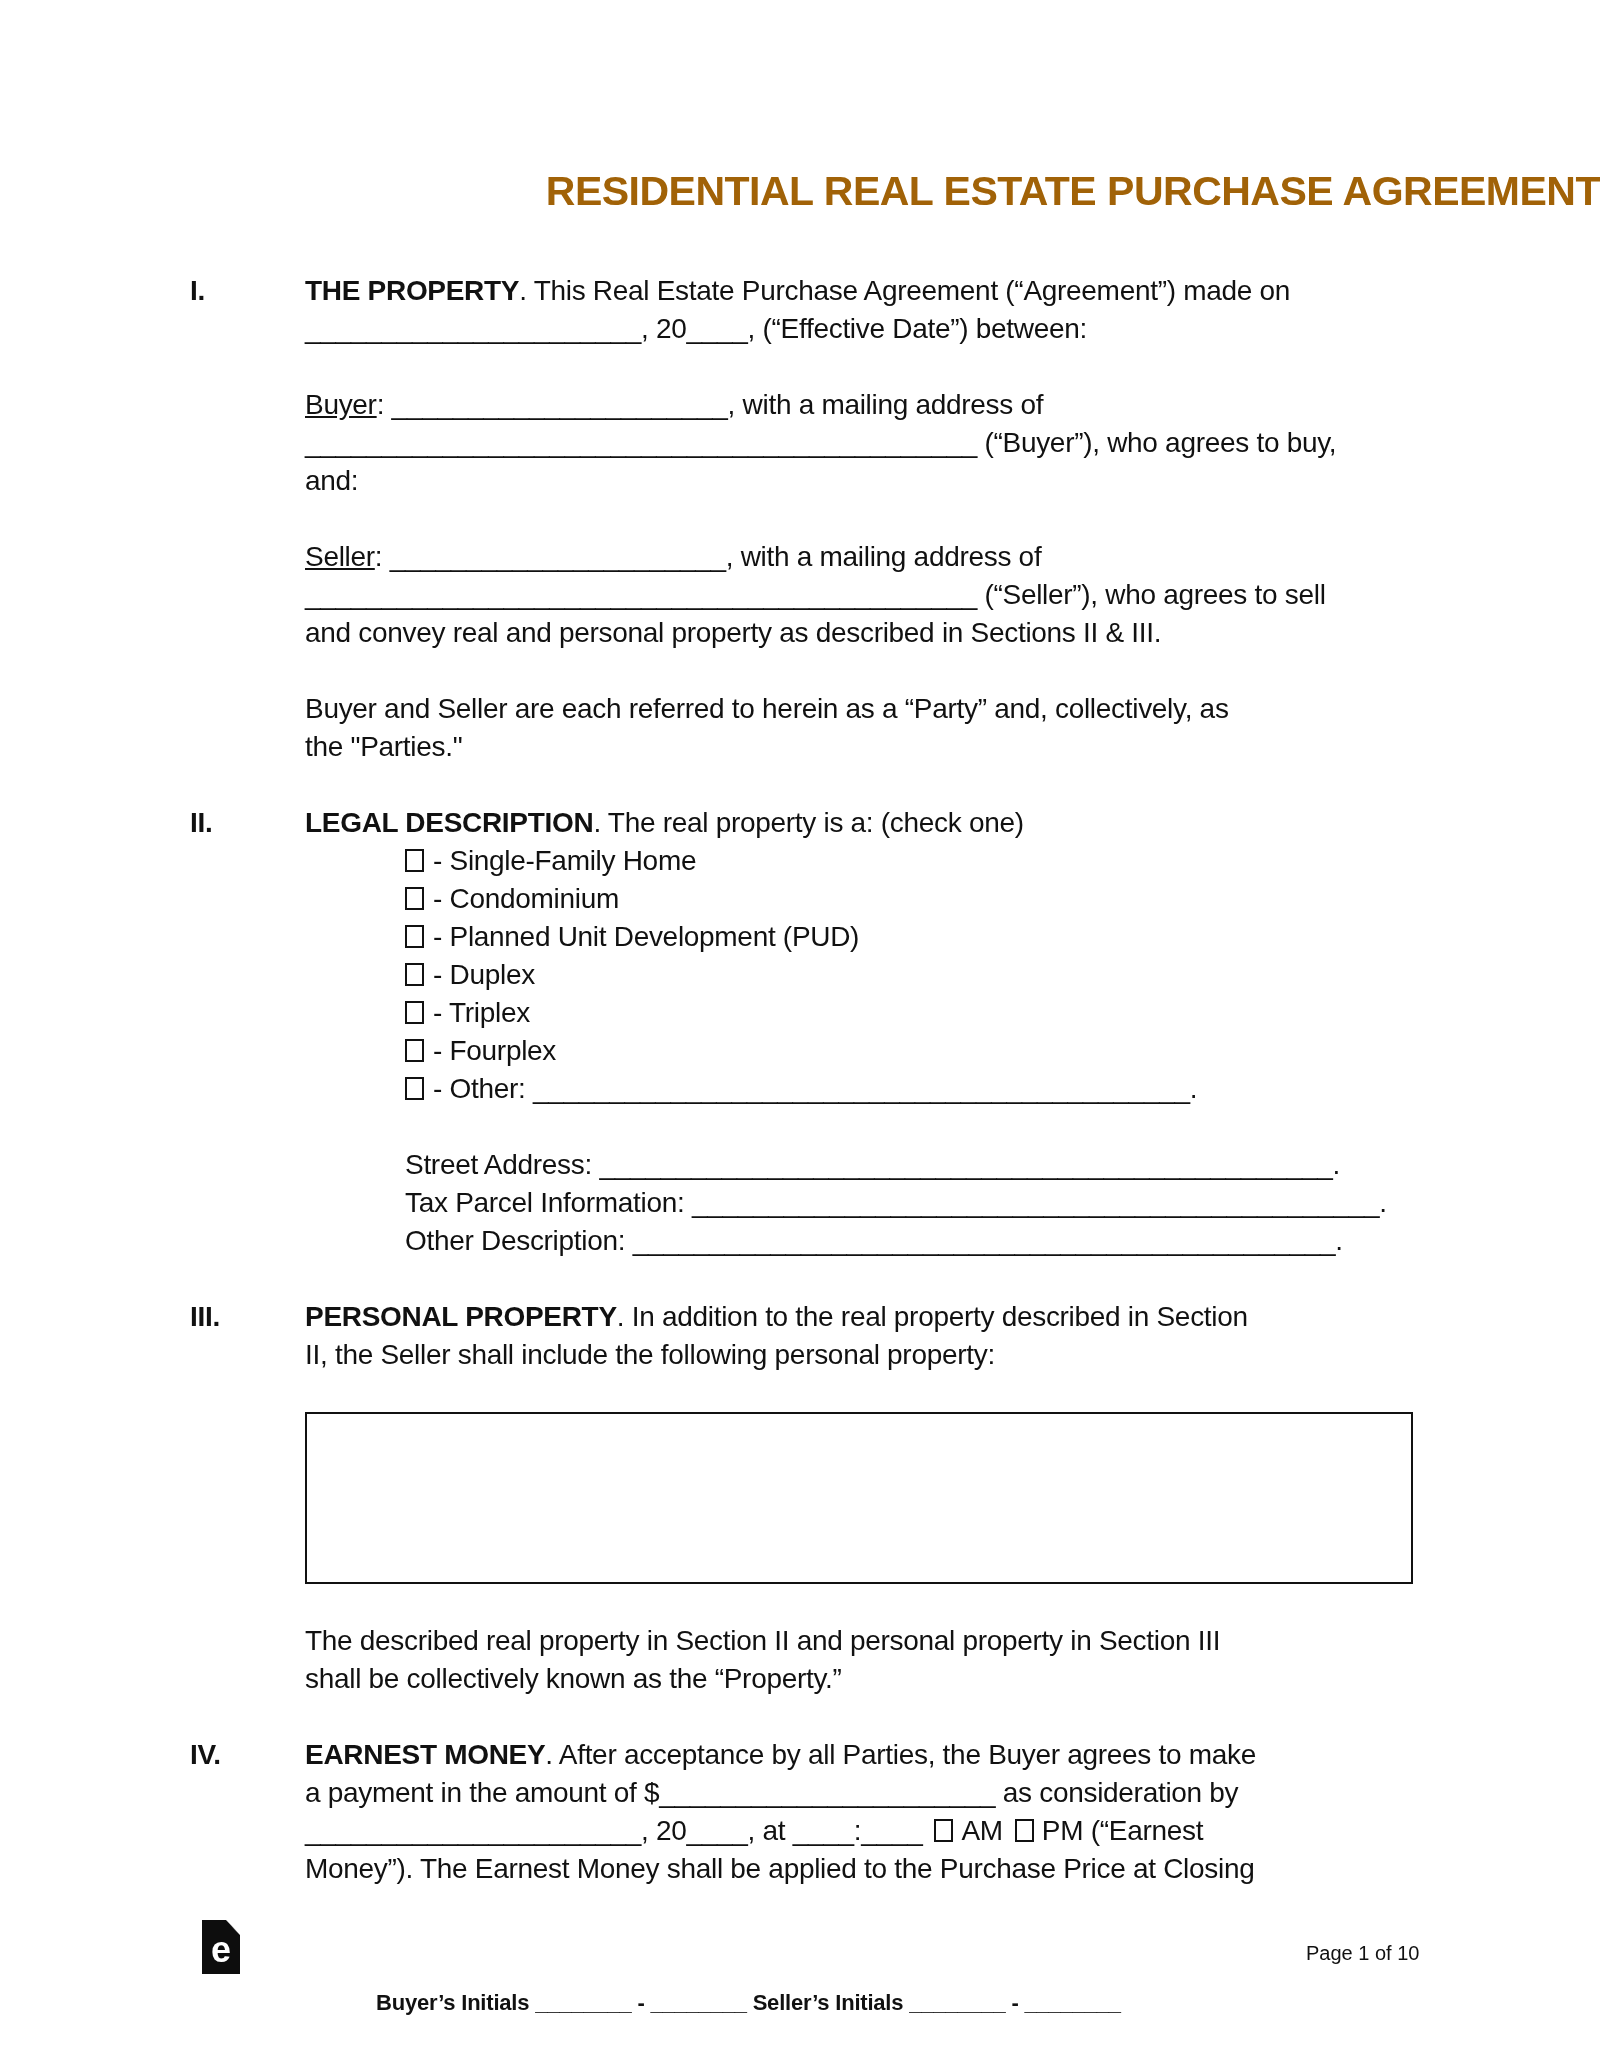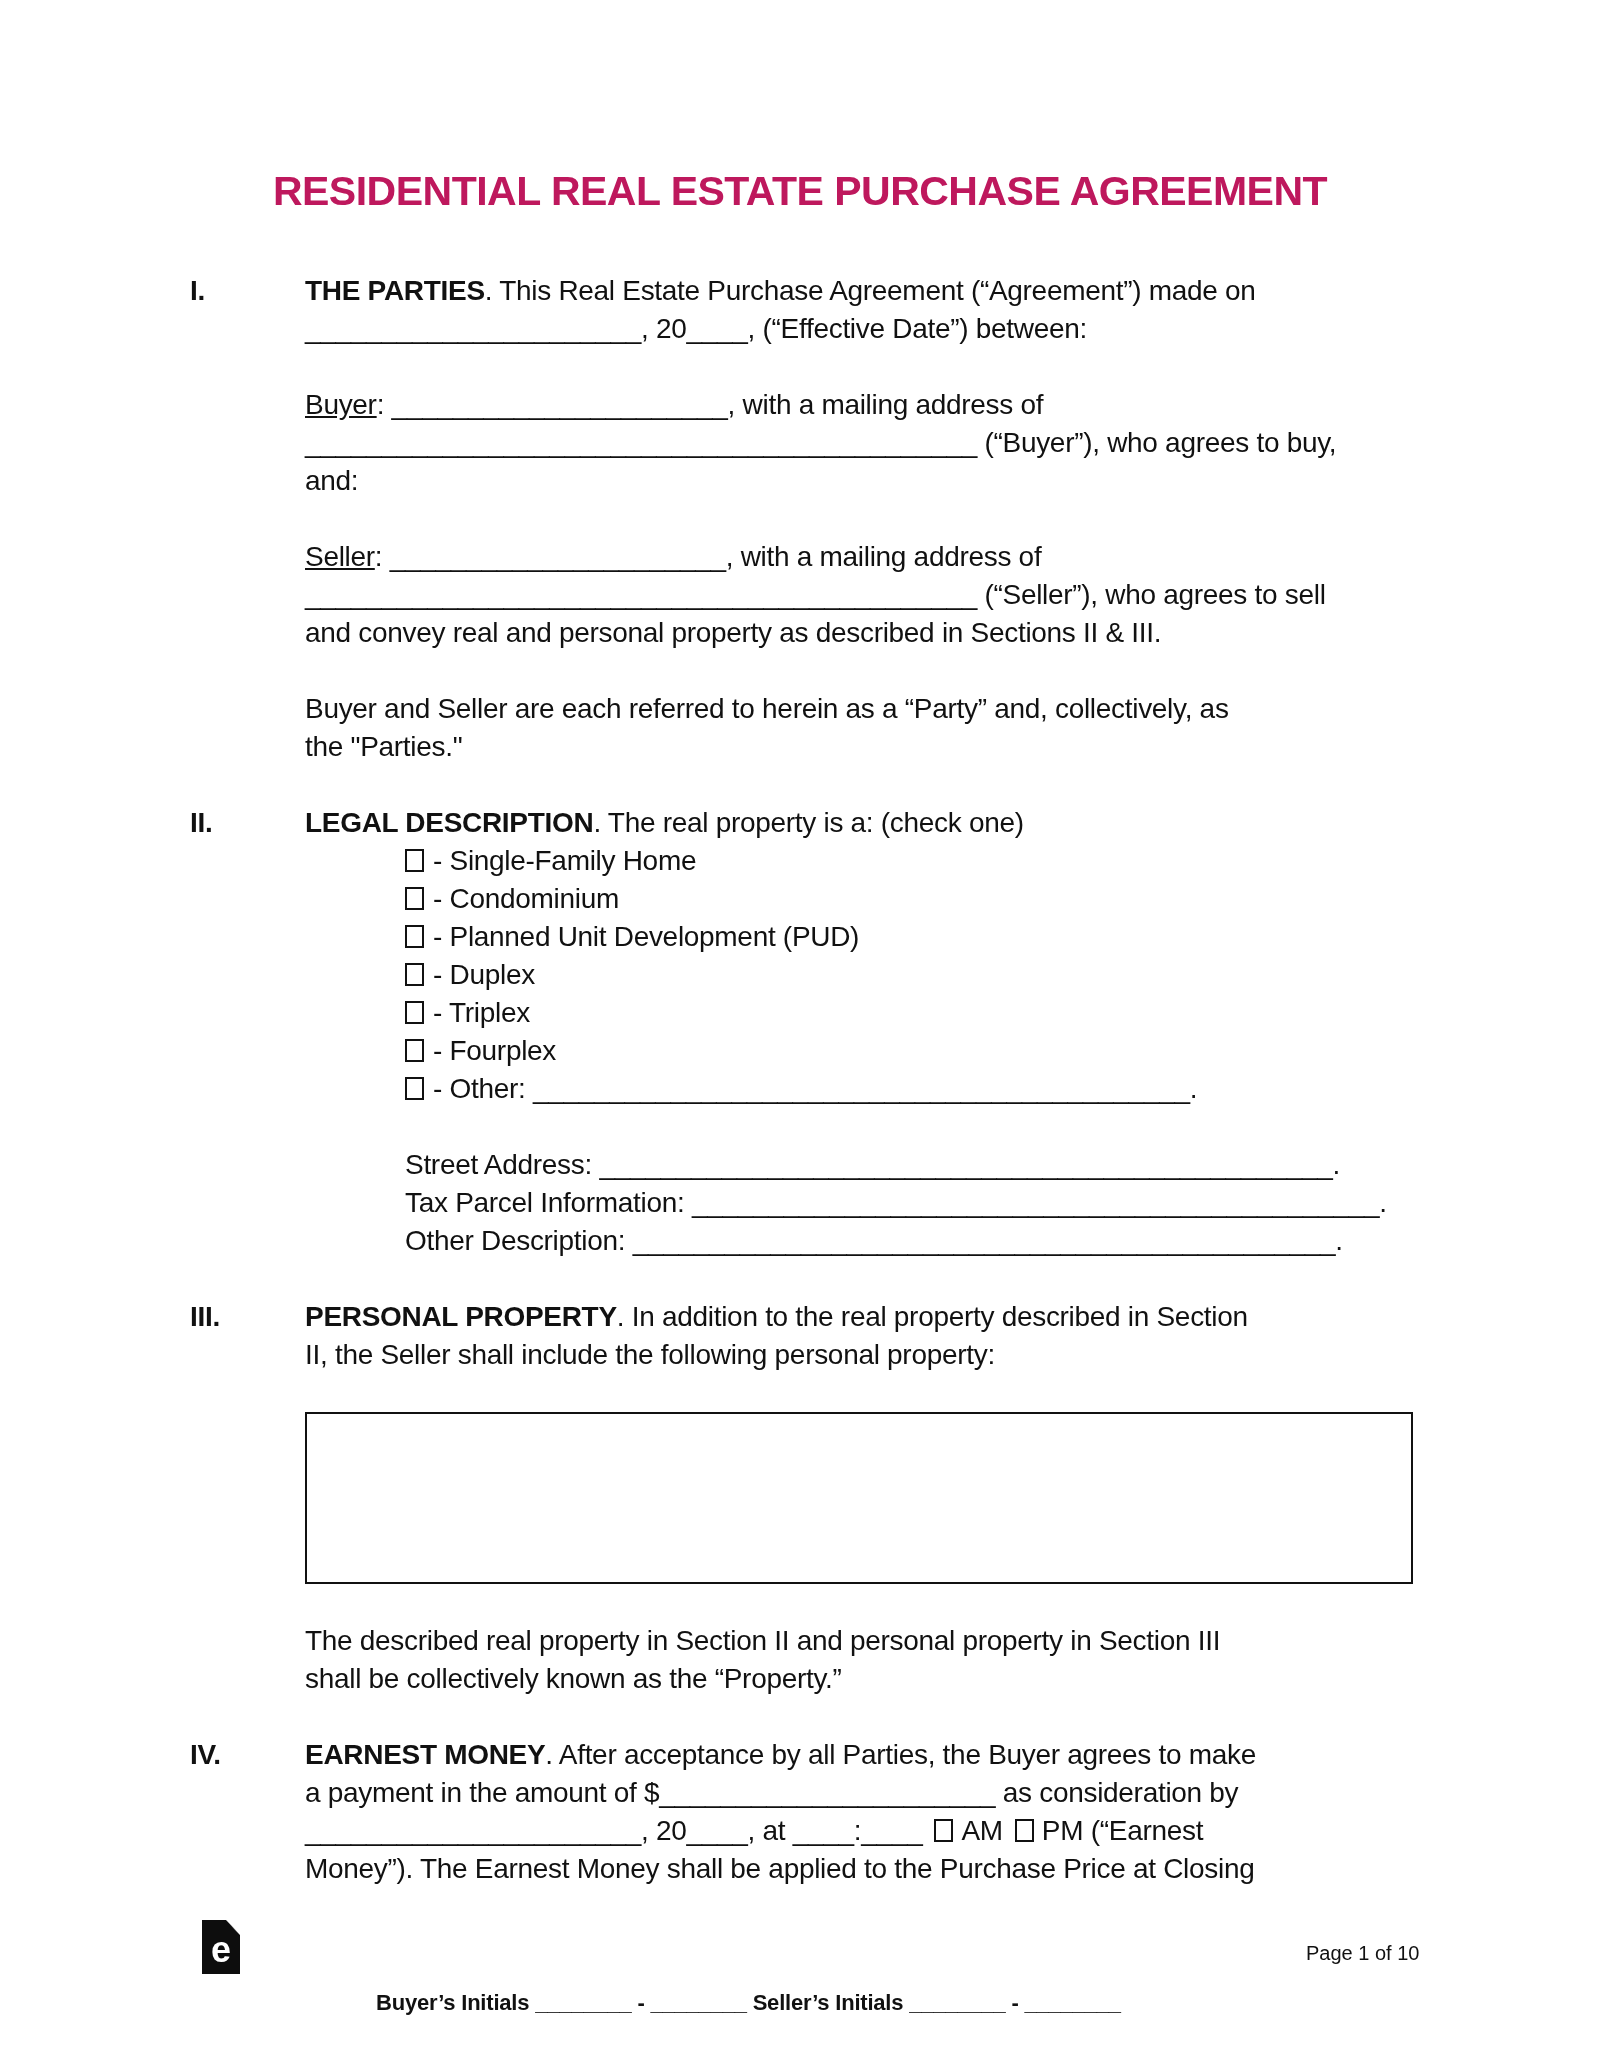--- a/index.html
+++ b/index.html
@@ -9,25 +9,25 @@
     width: 1600px;
     height: 2070px;
     background: #ffffff;
     color: #111111;
     font-family: "Liberation Sans", sans-serif;
     overflow: hidden;
   }
   .title {
     margin: 0;
     padding-top: 168px;
-    text-align: center;
+    text-align: right;
     font-size: 41px;
     font-weight: bold;
     letter-spacing: -0.5px;
-    color: #be185d;
+    color: #a16207;
   }
   .body {
     position: absolute;
     left: 190px;
     top: 272px;
     width: 1240px;
     font-size: 28px;
     line-height: 38px;
     letter-spacing: -0.3px;
   }
@@ -104,21 +104,21 @@
 <div class="page">
 
   <h1 class="title">RESIDENTIAL REAL ESTATE PURCHASE AGREEMENT</h1>
 
   <div class="body">
 
     <div class="sec">
       <div class="num">I.</div>
       <div class="txt">
         <div class="para">
-          <div class="ln"><span class="b">THE PARTIES</span><span>. This Real Estate Purchase Agreement (“Agreement”) made on</span></div>
+          <div class="ln"><span class="b">THE PROPERTY</span><span>. This Real Estate Purchase Agreement (“Agreement”) made on</span></div>
           <div class="ln">______________________, 20____, (“Effective Date”) between:</div>
         </div>
         <div class="para">
           <div class="ln"><span class="u">Buyer</span><span>: ______________________, with a mailing address of</span></div>
           <div class="ln">____________________________________________ (“Buyer”), who agrees to buy,</div>
           <div class="ln">and:</div>
         </div>
         <div class="para">
           <div class="ln"><span class="u">Seller</span><span>: ______________________, with a mailing address of</span></div>
           <div class="ln">____________________________________________ (“Seller”), who agrees to sell</div>

